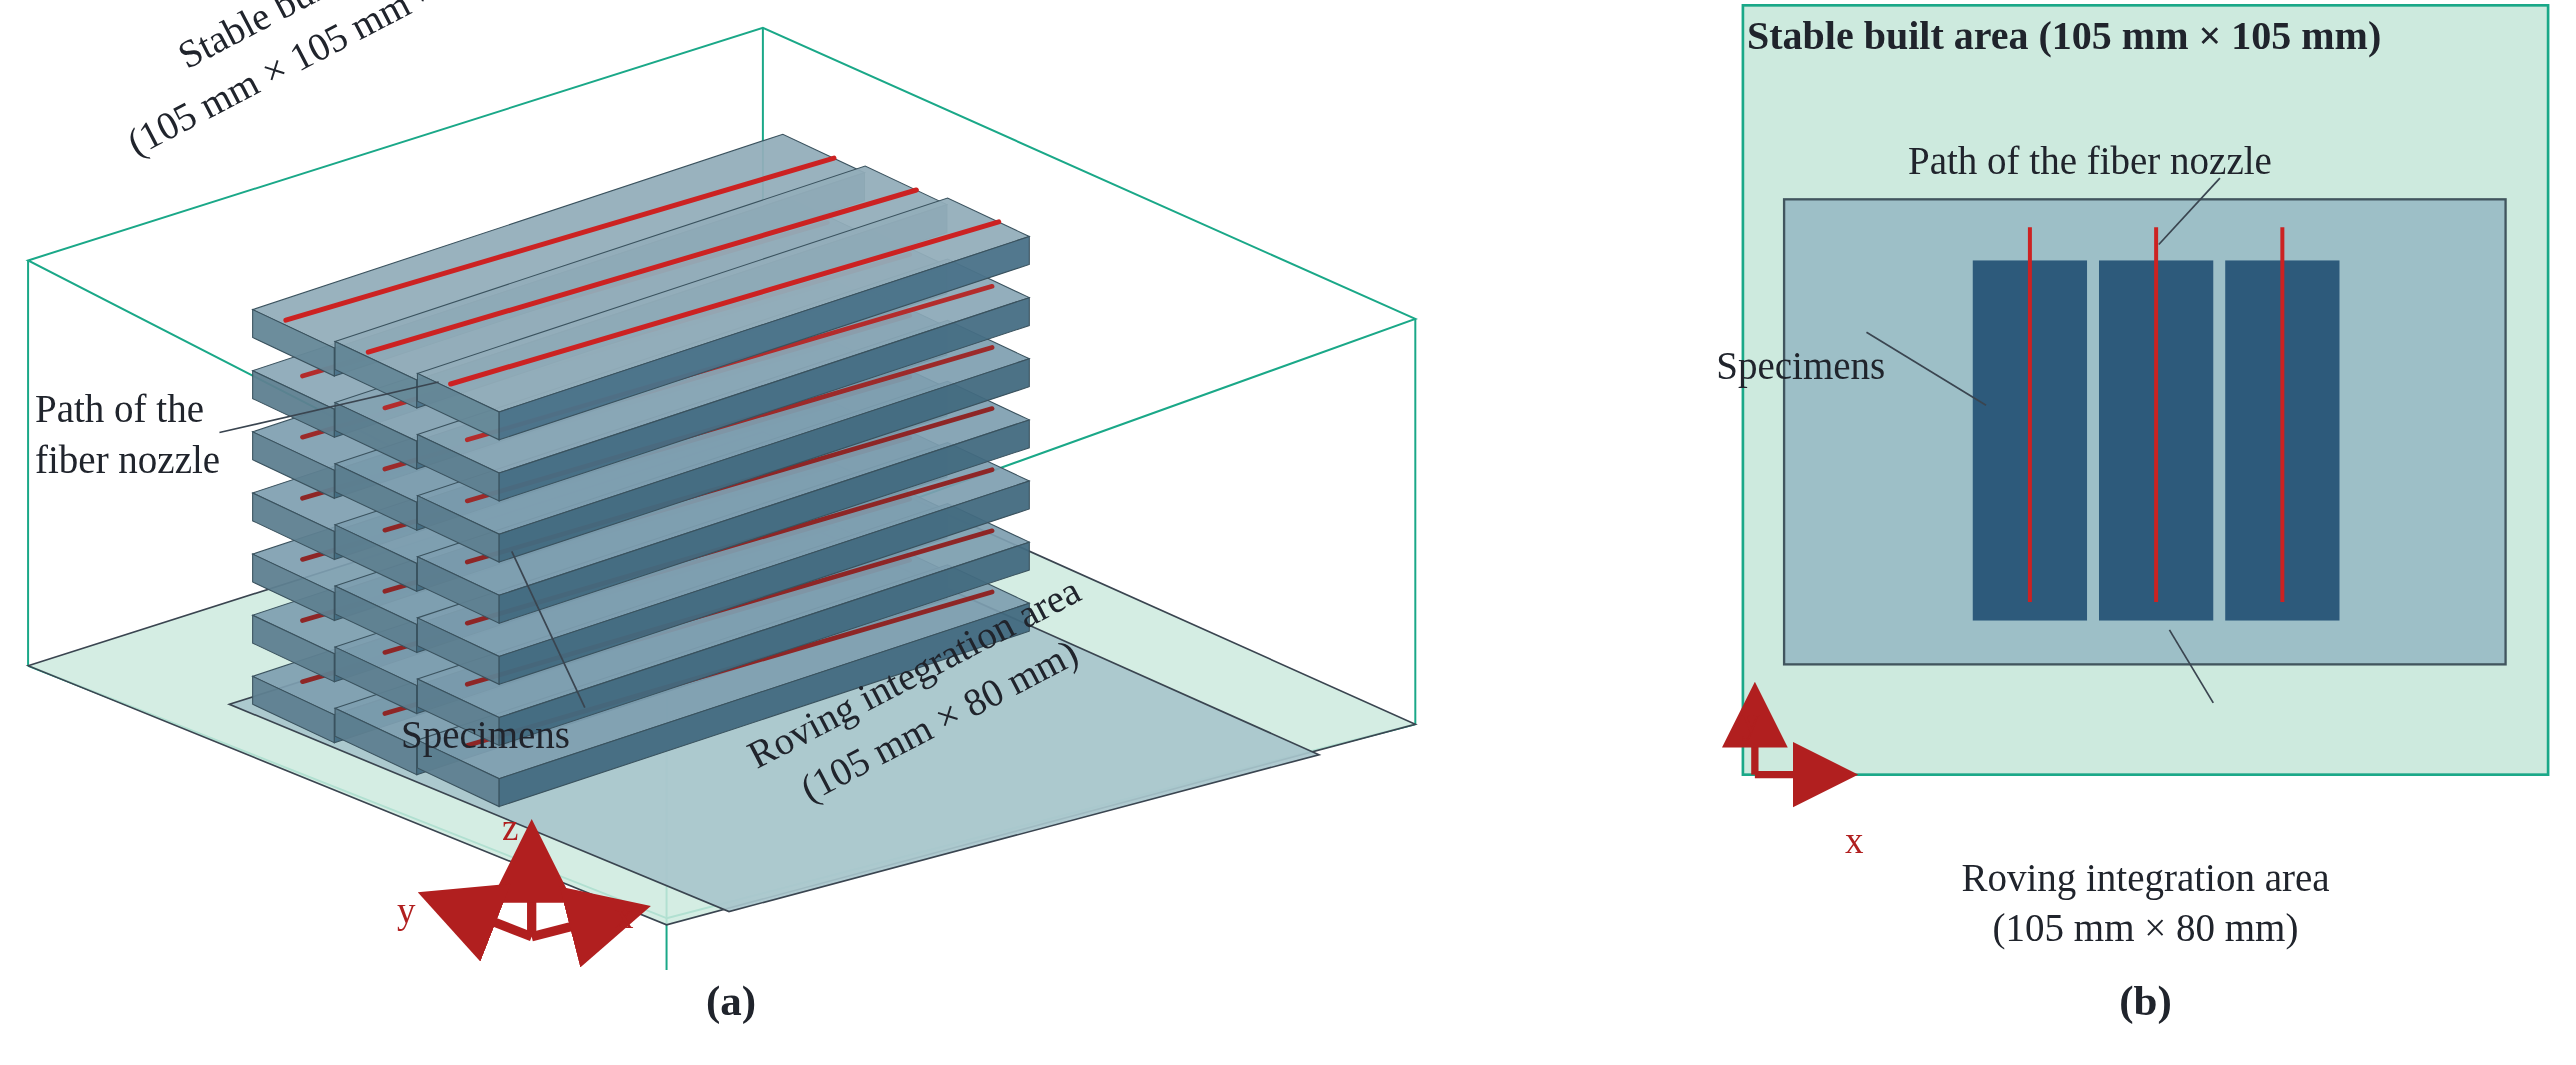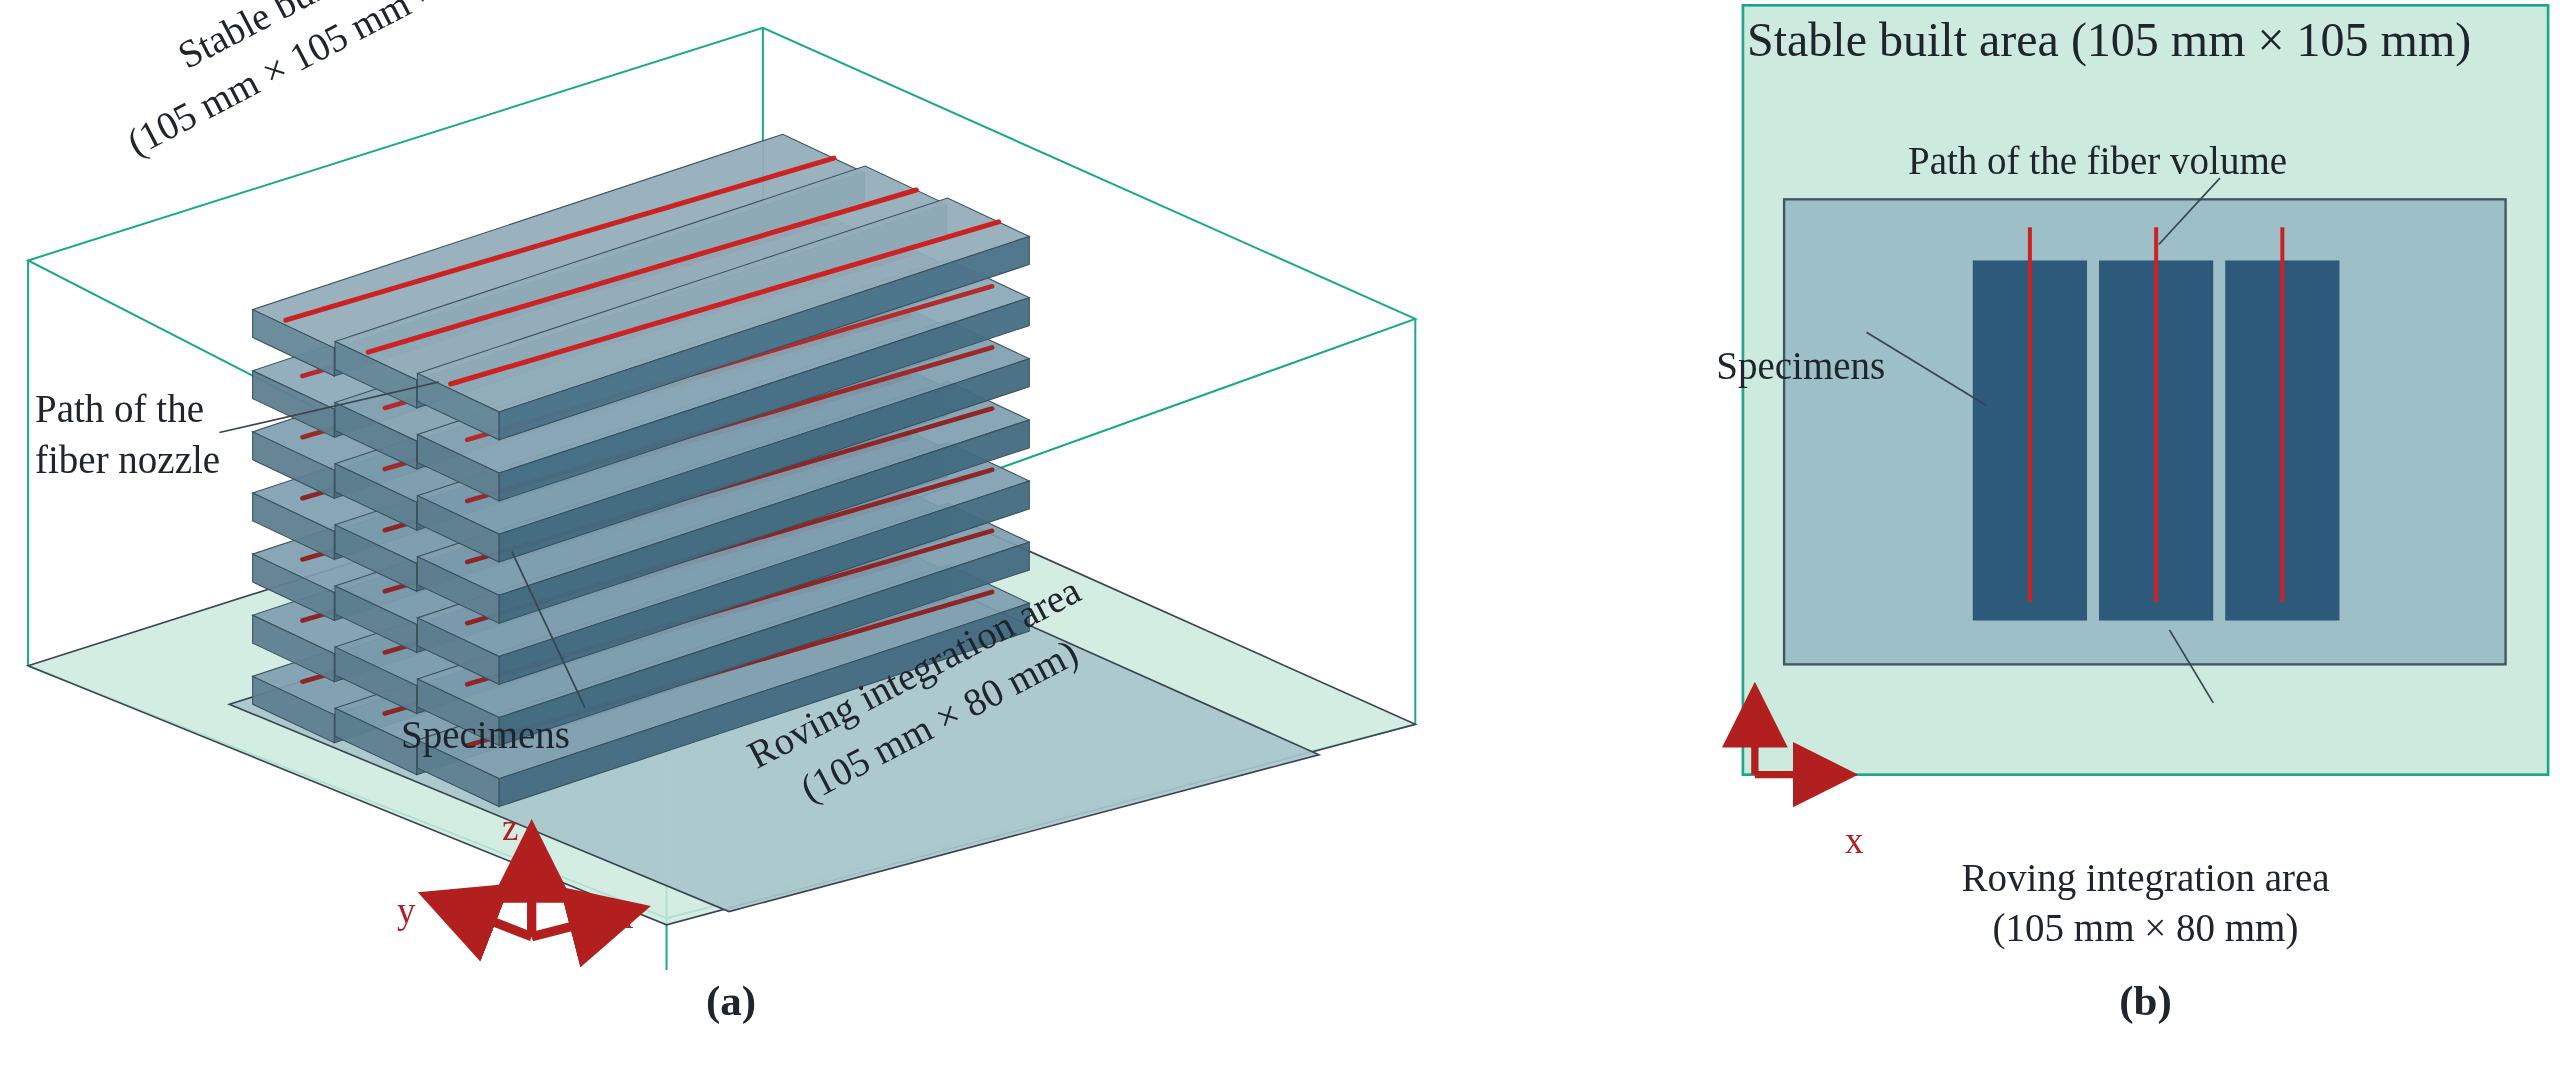--- a/index.html
+++ b/index.html
@@ -25,21 +25,21 @@
   #lbl-path-a{left:35px;top:384px;font-size:39px;line-height:1.30;white-space:normal;width:279px;font-family:Liberation Serif, serif;}
   #lbl-specimens-a{left:401px;top:712px;font-size:39px;}
   #lbl-roving-a{
     left:707px;top:750px;font-size:39px;line-height:1.38;
     transform:rotate(-27.5deg);transform-origin:left top;text-align:center;
     white-space:normal;width:439px;
   }
   #cap-a{left:0;top:976px;width:1462px;font-size:43px;font-weight:bold;text-align:center;}
 
   
-  #lbl-stable-area-b{left:32px;top:12px;font-size:48px;}
+  #lbl-stable-area-b{left:32px;top:12px;font-size:40px;font-weight:bold;}
   #lbl-path-b{left:193px;top:138px;font-size:39px;}
   #lbl-specimens-b{left:1.3px;top:343px;font-size:39px;}
   #lbl-roving-b{left:0;top:853px;width:861px;font-size:39px;line-height:1.28;text-align:center;}
   #cap-b{left:0;top:976px;width:861px;font-size:43px;font-weight:bold;text-align:center;}
 
   .axis-lbl{position:absolute;color:#b11f1f;font-size:37px;
             font-family:"Liberation Serif","DejaVu Serif",serif;}
   #ax-z-a{left:502px;top:806px;}
   #ax-y-a{left:397px;top:889px;}
   #ax-x-a{left:615px;top:894px;}
@@ -295,21 +295,21 @@
     <line x1="684" y1="948" x2="750" y2="1058" stroke="#3a4550" stroke-width="2.6"></line>
 
     <g stroke="#b11f1f" stroke-width="11" fill="none">
       <line x1="60" y1="1166" x2="60" y2="1046" marker-end="url(#arrB)"></line>
       <line x1="60" y1="1166" x2="196" y2="1166" marker-end="url(#arrB)"></line>
     </g>
   </svg>
 
   <div class="lbl" id="lbl-stable-area-b">Stable built area (105 mm × 105 mm)</div>
 
-  <div class="lbl" id="lbl-path-b">Path of the fiber volume</div>
+  <div class="lbl" id="lbl-path-b">Path of the fiber nozzle</div>
 
   <div class="lbl" id="lbl-specimens-b">Specimens</div>
 
   <div class="lbl ctr" id="lbl-roving-b">
     <span>Roving integration area</span><br>
     <span>(105 mm × 80 mm)</span>
   </div>
 
   <div class="axis-lbl" id="ax-y-b">y</div>
   <div class="axis-lbl" id="ax-x-b">x</div>

